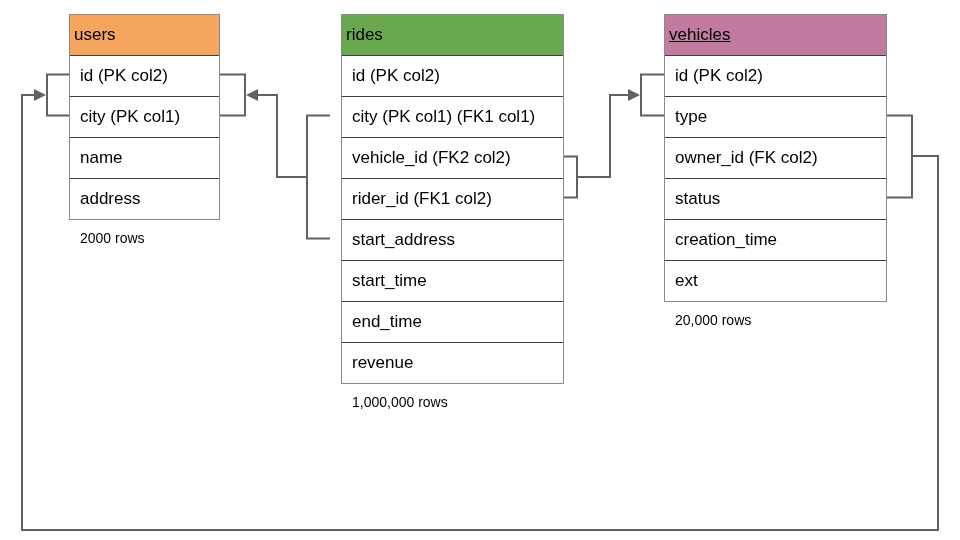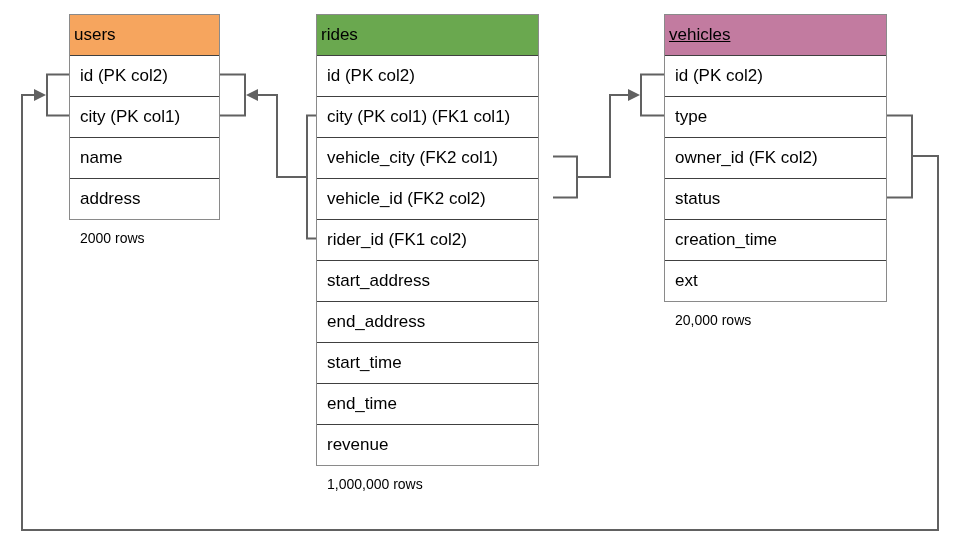--- a/index.html
+++ b/index.html
@@ -18,21 +18,21 @@
     padding-left:4px;font-size:17px;box-sizing:border-box;
   }
   .trow{
     height:41px;display:flex;align-items:center;
     padding-left:10px;font-size:17px;
     border-top:1px solid #404040;background:#fff;box-sizing:border-box;
     white-space:nowrap;
   }
   .rowcount{margin-top:10px;padding-left:11px;font-size:14px}
   #twrap-users{left:69px;top:14px;width:151px}
-  #twrap-rides{left:316px;top:14px;width:223px}
+  #twrap-rides{left:341px;top:14px;width:223px}
   #twrap-vehicles{left:664px;top:14px;width:223px}
 </style>
 </head>
 <body>
 
 <svg id="links" width="960" height="540" viewBox="0 0 960 540">
 
   <g class="rel">
     <path d="M220,74.5 H245 V115.5 H220" style="stroke: rgb(97, 97, 97);"></path>
     <path d="M330,115.5 H307 V238.5 H330" style="stroke: rgb(97, 97, 97);"></path>
@@ -64,25 +64,23 @@
     <div class="trow">address</div>
   </div>
   <div class="rowcount">2000 rows</div>
 </div>
 
 <div class="twrap" id="twrap-rides">
   <div class="tbl">
     <div class="thead" style="background-color: rgb(106, 168, 79);">rides</div>
     <div class="trow">id (PK col2)</div>
     <div class="trow">city (PK col1) (FK1 col1)</div>
-    <div class="trow">vehicle_city (FK2 col1)</div>
     <div class="trow">vehicle_id (FK2 col2)</div>
     <div class="trow">rider_id (FK1 col2)</div>
     <div class="trow">start_address</div>
-    <div class="trow">end_address</div>
     <div class="trow">start_time</div>
     <div class="trow">end_time</div>
     <div class="trow">revenue</div>
   </div>
   <div class="rowcount">1,000,000 rows</div>
 </div>
 
 <div class="twrap" id="twrap-vehicles">
   <div class="tbl">
     <div class="thead" style="background-color: rgb(194, 123, 160); text-decoration: underline;">vehicles</div>

